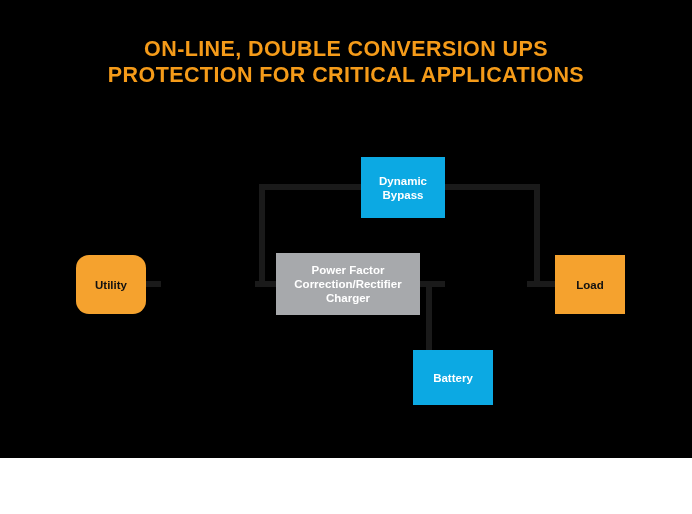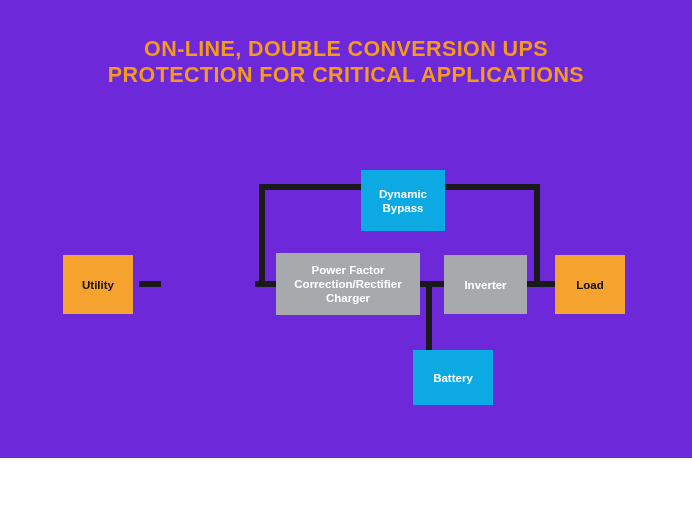--- a/index.html
+++ b/index.html
@@ -10,21 +10,21 @@
     width: 692px;
     height: 514px;
     background: #ffffff;
     font-family: "Liberation Sans", sans-serif;
     overflow: hidden;
   }
   #canvas {
     position: relative;
     width: 692px;
     height: 458px;
-    background: #6d28d9;
+    background: #000000;
   }
 
   
   .title {
     position: absolute;
     left: 0;
     top: 36px;
     width: 692px;
     text-align: center;
     color: #F59B19;
@@ -84,40 +84,37 @@
   <div class="conn" style="left:259px; top:184px; width:104px; height:6px;"></div>
 
   <div class="conn" style="left:259px; top:184px; width:6px; height:103px;"></div>
 
   <div class="conn" style="left:443px; top:184px; width:97px; height:6px;"></div>
 
   <div class="conn" style="left:534px; top:184px; width:6px; height:103px;"></div>
 
   <div class="conn" style="left:426px; top:281px; width:6px; height:72px;"></div>
 
-  <div class="box orange" style="left:63px; top:255px; width:70px; height:59px;">
+  <div class="box orange" style="left:76px; top:255px; width:70px; height:59px;border-radius:13px;">
     <span class="box-label">Utility</span>
   </div>
 
 
   <div class="box gray" style="left:276px; top:253px; width:144px; height:62px;">
     <span class="box-label">Power Factor
 Correction/Rectifier
 Charger</span>
   </div>
 
-  <div class="box gray" style="left:444px; top:255px; width:83px; height:59px;">
-    <span class="box-label">Inverter</span>
-  </div>
 
   <div class="box orange" style="left:555px; top:255px; width:70px; height:59px;align-items:center;">
     <span class="box-label">Load</span>
   </div>
 
-  <div class="box blue" style="left:361px; top:170px; width:84px; height:61px;">
+  <div class="box blue" style="left:361px; top:157px; width:84px; height:61px;">
     <span class="box-label">Dynamic
 Bypass</span>
   </div>
 
   <div class="box blue" style="left:389px; top:350px; width:80px; height:55px;margin-left:24px;">
     <span class="box-label">Battery</span>
   </div>
 
 </div>
 

